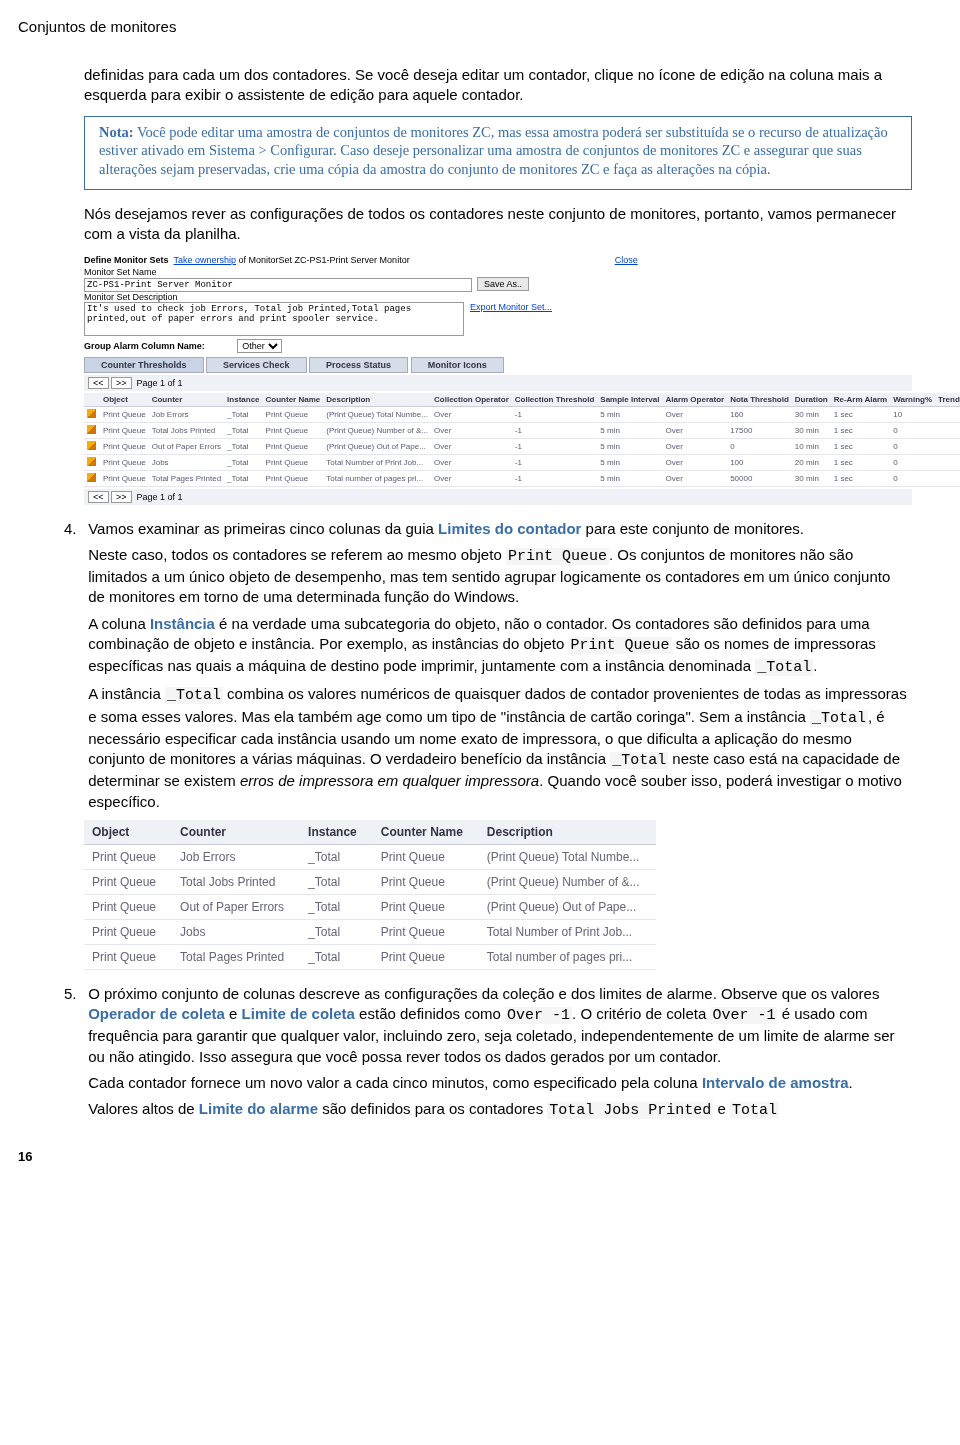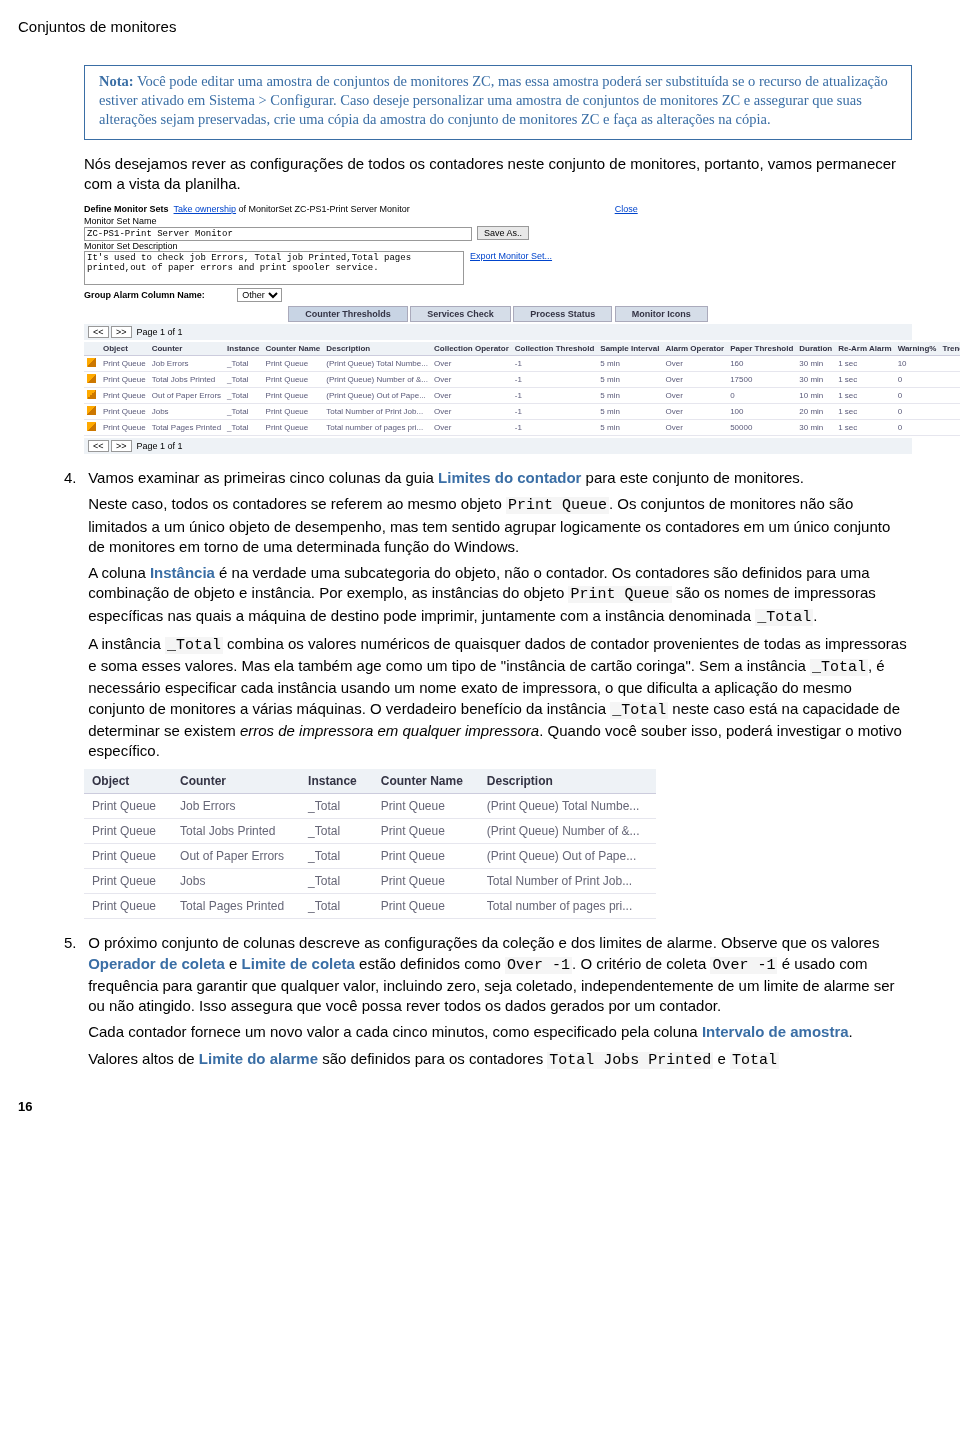--- a/index.html
+++ b/index.html
@@ -54,21 +54,21 @@
     font-size: 9px; font-family: "Courier New", monospace;
     border: 1px solid #999; background: #fff; padding: 1px 2px;
   }
   .shot1 .name-input { width: 388px; }
   .shot1 .desc { width: 380px; height: 34px; resize: none; }
   .shot1 .btn {
     display: inline-block; background: #e8e8e8; border: 1px solid #999;
     font-size: 9px; padding: 1px 6px; cursor: pointer;
   }
   .shot1 .sel { font-size: 9px; border: 1px solid #999; background: #fff; margin-left: 30px; }
-  .shot1 .tabs { margin-top: 4px; text-align: center; }
+  .shot1 .tabs { margin-top: 4px; }
   .shot1 .tab {
     display: inline-block; background: #d5dde8; border: 1px solid #aab;
     padding: 2px 16px; font-weight: bold; font-size: 9px; color: #334;
   }
   .shot1 .tab.active { background: #c8d4e4; }
   .shot1 .pager { background: #eef2f6; padding: 2px 4px; margin-top: 2px; }
   .shot1 .pbtn {
     display: inline-block; border: 1px solid #999; background: #fff;
     padding: 0 4px; font-size: 9px; cursor: pointer;
   }
@@ -96,20 +96,21 @@
   .shot2 td {
     padding: 5px 16px 5px 8px; color: #667; border-bottom: 1px solid #e6e6ee;
   }
 </style>
 </head>
 <body>
 
 <div class="page">
   <div class="header-title">Conjuntos de monitores</div>
 
+  <p class="body-text">definidas para cada um dos contadores. Se você deseja editar um contador, clique no ícone de edição na coluna mais a esquerda para exibir o assistente de edição para aquele contador.</p>
 
   <div class="note-box">
     <span class="note-label">Nota:</span><span> Você pode editar uma amostra de conjuntos de monitores ZC, mas essa amostra poderá ser substituída se o recurso de atualização estiver ativado em Sistema &gt; Configurar. Caso deseje personalizar uma amostra de conjuntos de monitores ZC e assegurar que suas alterações sejam preservadas, crie uma cópia da amostra do conjunto de monitores ZC e faça as alterações na cópia.</span>
   </div>
 
   <p class="body-text">Nós desejamos rever as configurações de todos os contadores neste conjunto de monitores, portanto, vamos permanecer com a vista da planilha.</p>
 
   <div class="shot1">
     <div class="toprow">
       <span class="lbl" style="font-weight:bold">Define Monitor Sets</span>
@@ -148,21 +149,21 @@
             <th></th>
             <th>Object</th>
             <th>Counter</th>
             <th>Instance</th>
             <th>Counter Name</th>
             <th>Description</th>
             <th>Collection Operator</th>
             <th>Collection Threshold</th>
             <th>Sample Interval</th>
             <th>Alarm Operator</th>
-            <th>Paper Threshold</th>
+            <th>Nota Threshold</th>
             <th>Duration</th>
             <th>Re-Arm Alarm</th>
             <th>Warning%</th>
             <th>Trend Activated?</th>
           </tr>
         </thead>
       <tbody id="s1-body">
           <tr>
             <td><span class="edit-ico"></span></td>
     <td>Print Queue</td>

